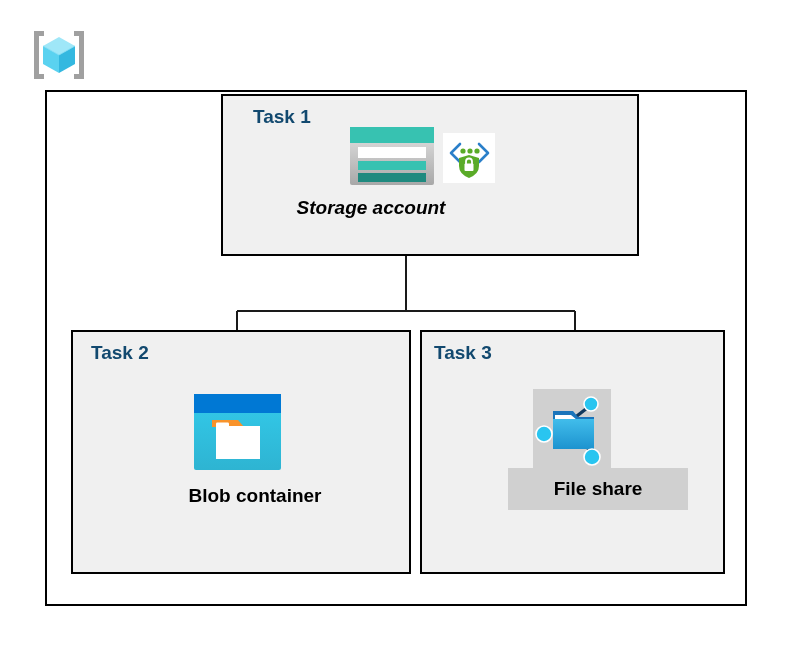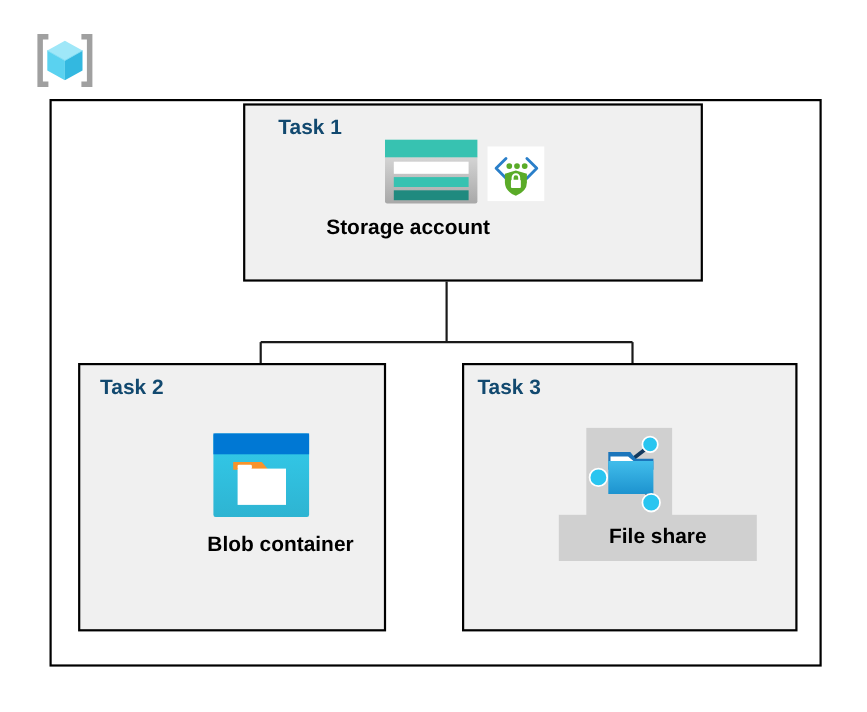--- a/index.html
+++ b/index.html
@@ -52,21 +52,21 @@
   }
 
   
   .task-box {
     position: absolute;
     background: #f0f0f0;
     border: 2px solid #000000;
     box-sizing: border-box;
   }
   #task-1-box { left: 197px; top: 94px; width: 418px; height: 162px; margin-left: 24px; }
-  #task-2-box { left: 71px;  top: 330px; width: 280px; height: 244px; }
+  #task-2-box { left: 71px;  top: 330px; width: 340px; height: 244px; }
   #task-3-box { left: 420px; top: 330px; width: 305px; height: 244px; padding-left: 41px; }
 
   .task-label {
     position: absolute;
     font-size: 19px;
     font-weight: bold;
     color: #12496f;
     white-space: nowrap;
   }
   #task-1-label { left: 30px; top: 10px; }
@@ -94,21 +94,21 @@
   #storage-node {
     position: absolute;
     left: 348px;
     top: 122px;
     width: 152px;
     height: 70px;
   }
   #storage-icon { position: absolute; left: 0; top: 3px; }
   #private-endpoint-icon { position: absolute; left: 95px; top: 11px; }
   #storage-caption {
-    left: 197px; top: 197px; width: 348px;
+    left: 197px; top: 197px; width: 348px; font-style: italic;
   }
 
   
   #blob-icon { position: absolute; left: 192px; top: 392px; }
   #blob-caption { left: 71px; top: 485px; width: 368px; }
 
   
   .fileshare-highlight {
     position: absolute;
     background: #d0d0d0;

